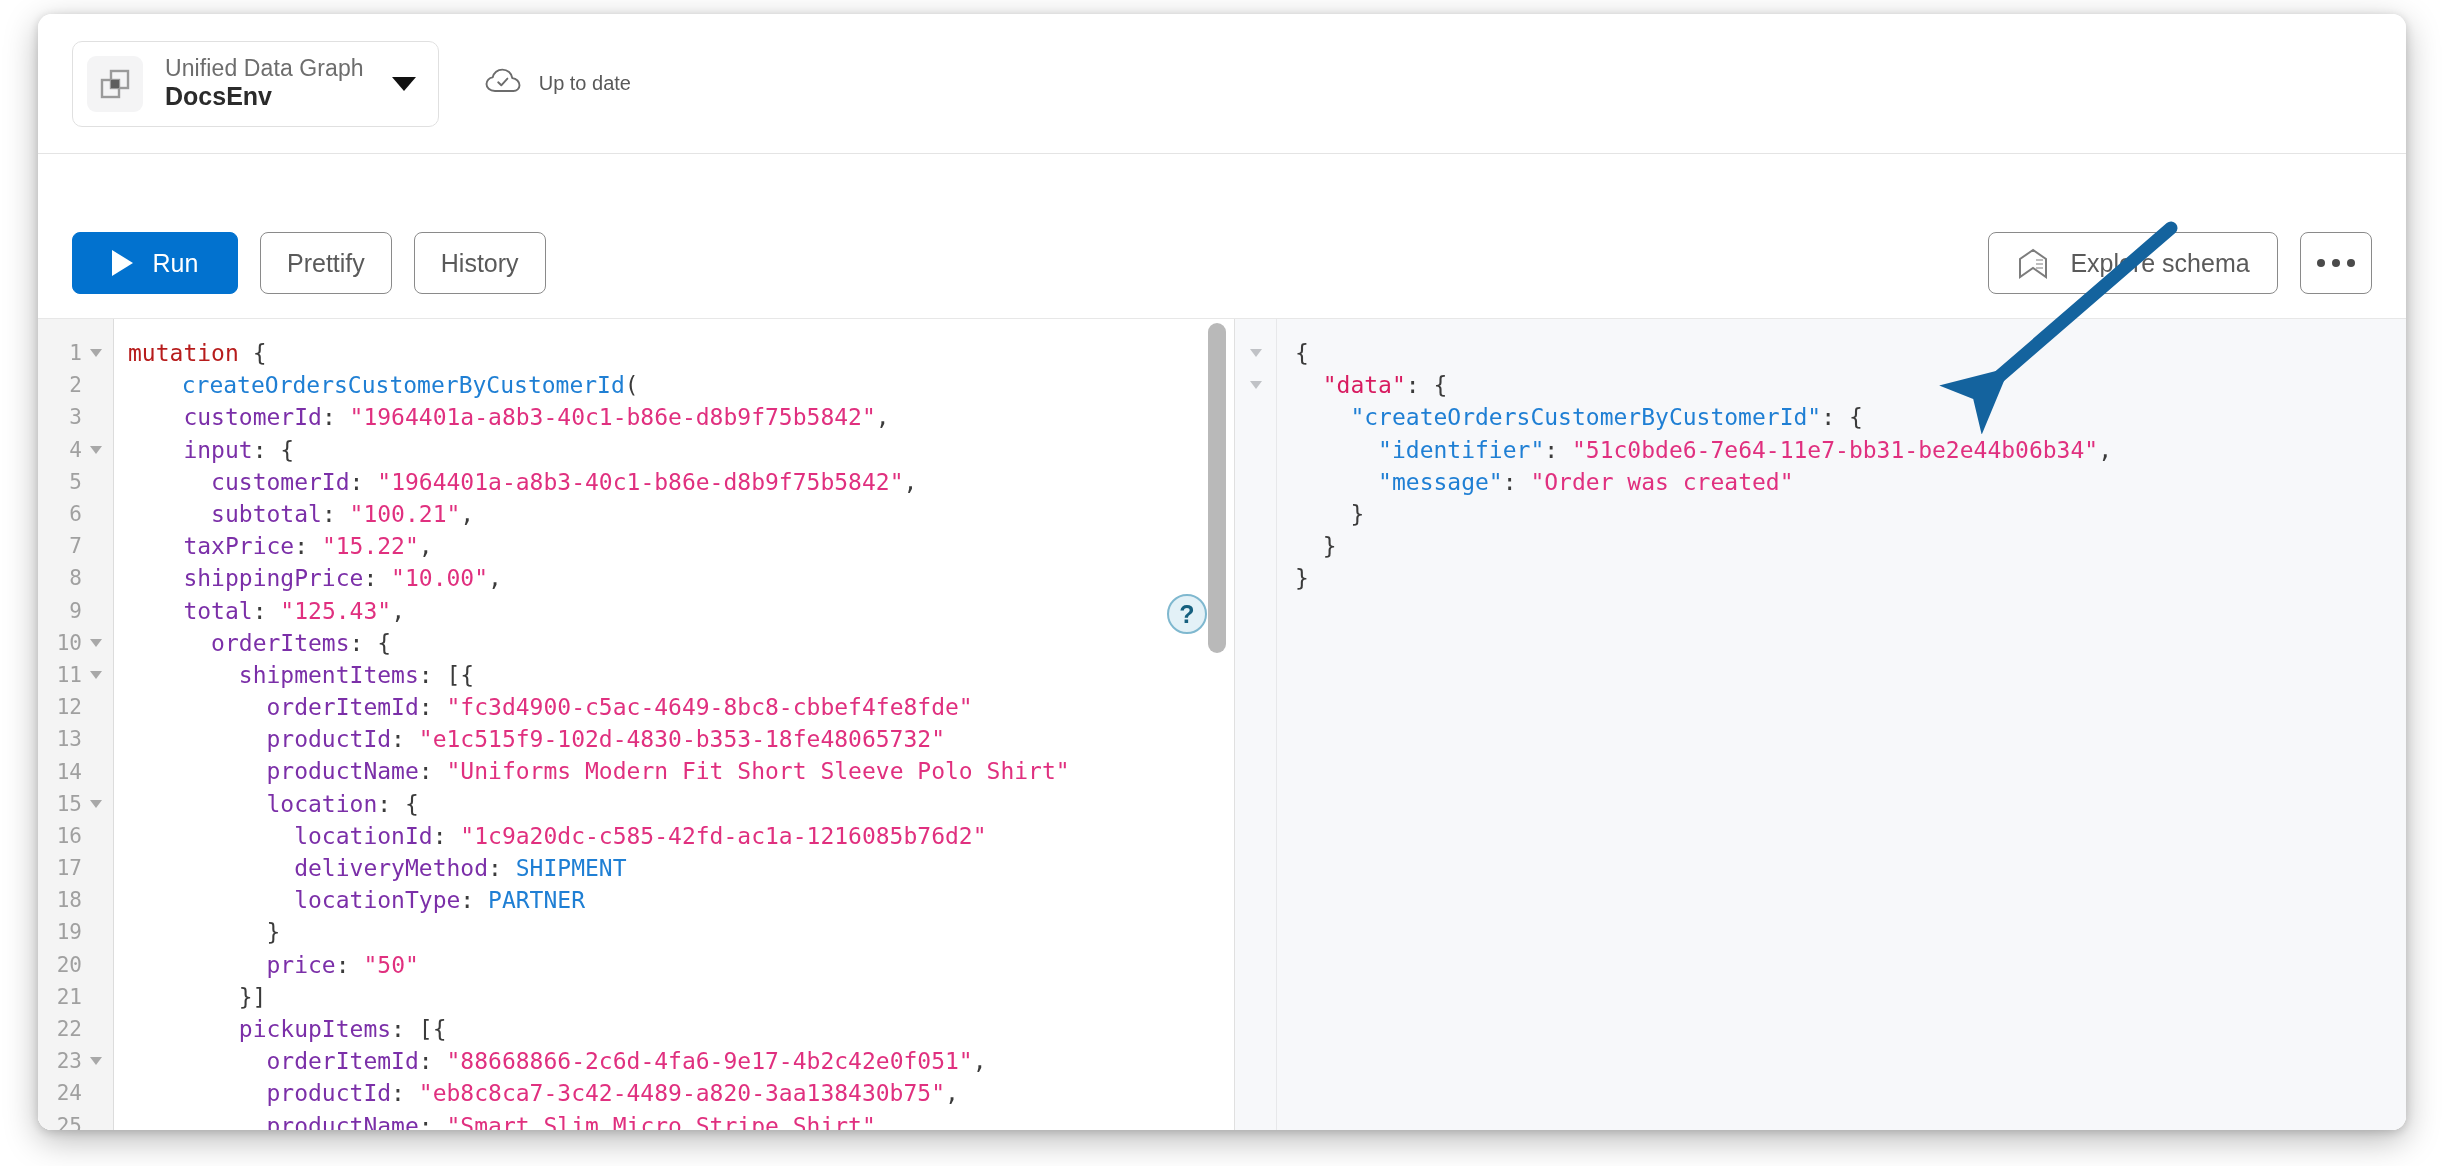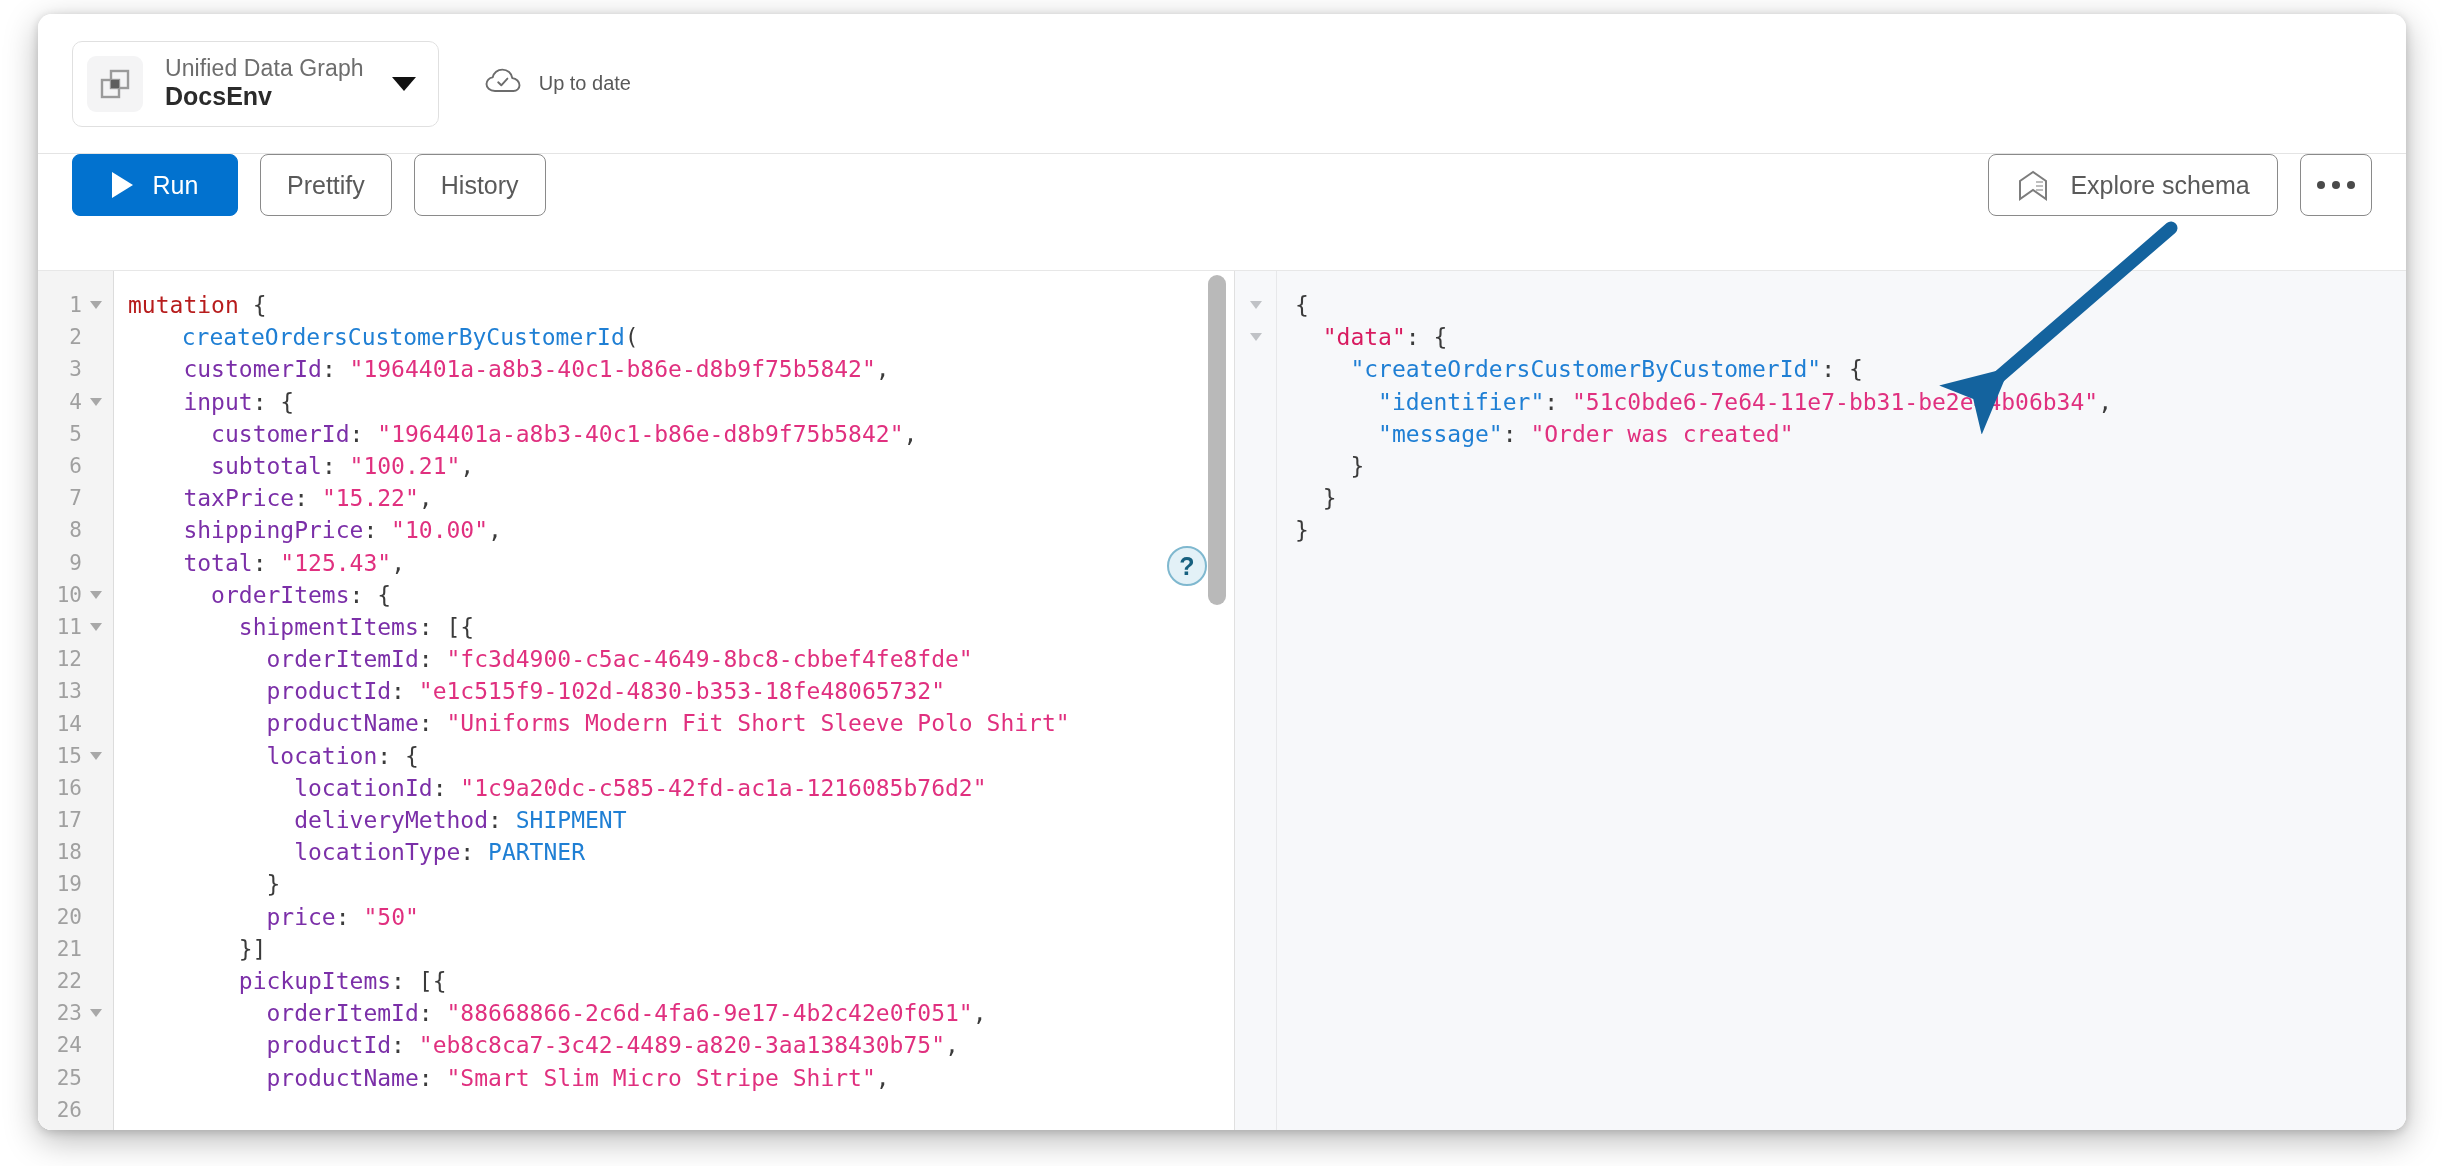--- a/index.html
+++ b/index.html
@@ -17,20 +17,21 @@
     left: 38px;
     top: 14px;
     width: 2368px;
     height: 1116px;
     background: #ffffff;
     border-radius: 14px;
     box-shadow: 0 10px 34px rgba(0,0,0,0.28), 0 2px 10px rgba(0,0,0,0.16);
     overflow: hidden;
     display: flex;
     flex-direction: column;
+    gap: 24px;
   }
 
   
   .topbar {
     height: 140px;
     min-height: 140px;
     border-bottom: 1px solid #e4e4e4;
     display: flex;
     align-items: center;
     padding: 0 34px;
@@ -100,21 +101,21 @@
   }
   .page-title .title-crumb { color: #585858; }
   .page-title .title-sep { color: #3a3a3a; font-weight: bold; }
   .page-title .title-current { color: #2a2a2a; font-weight: bold; }
 
   
   .toolbar {
     height: 116px;
     min-height: 116px;
     display: flex;
-    align-items: flex-start;
+    align-items: flex-end;
     padding: 0 34px;
     box-sizing: border-box;
     background: #fff;
     position: relative;
   }
   .btn {
     height: 62px;
     box-sizing: border-box;
     border-radius: 8px;
     display: inline-flex;

